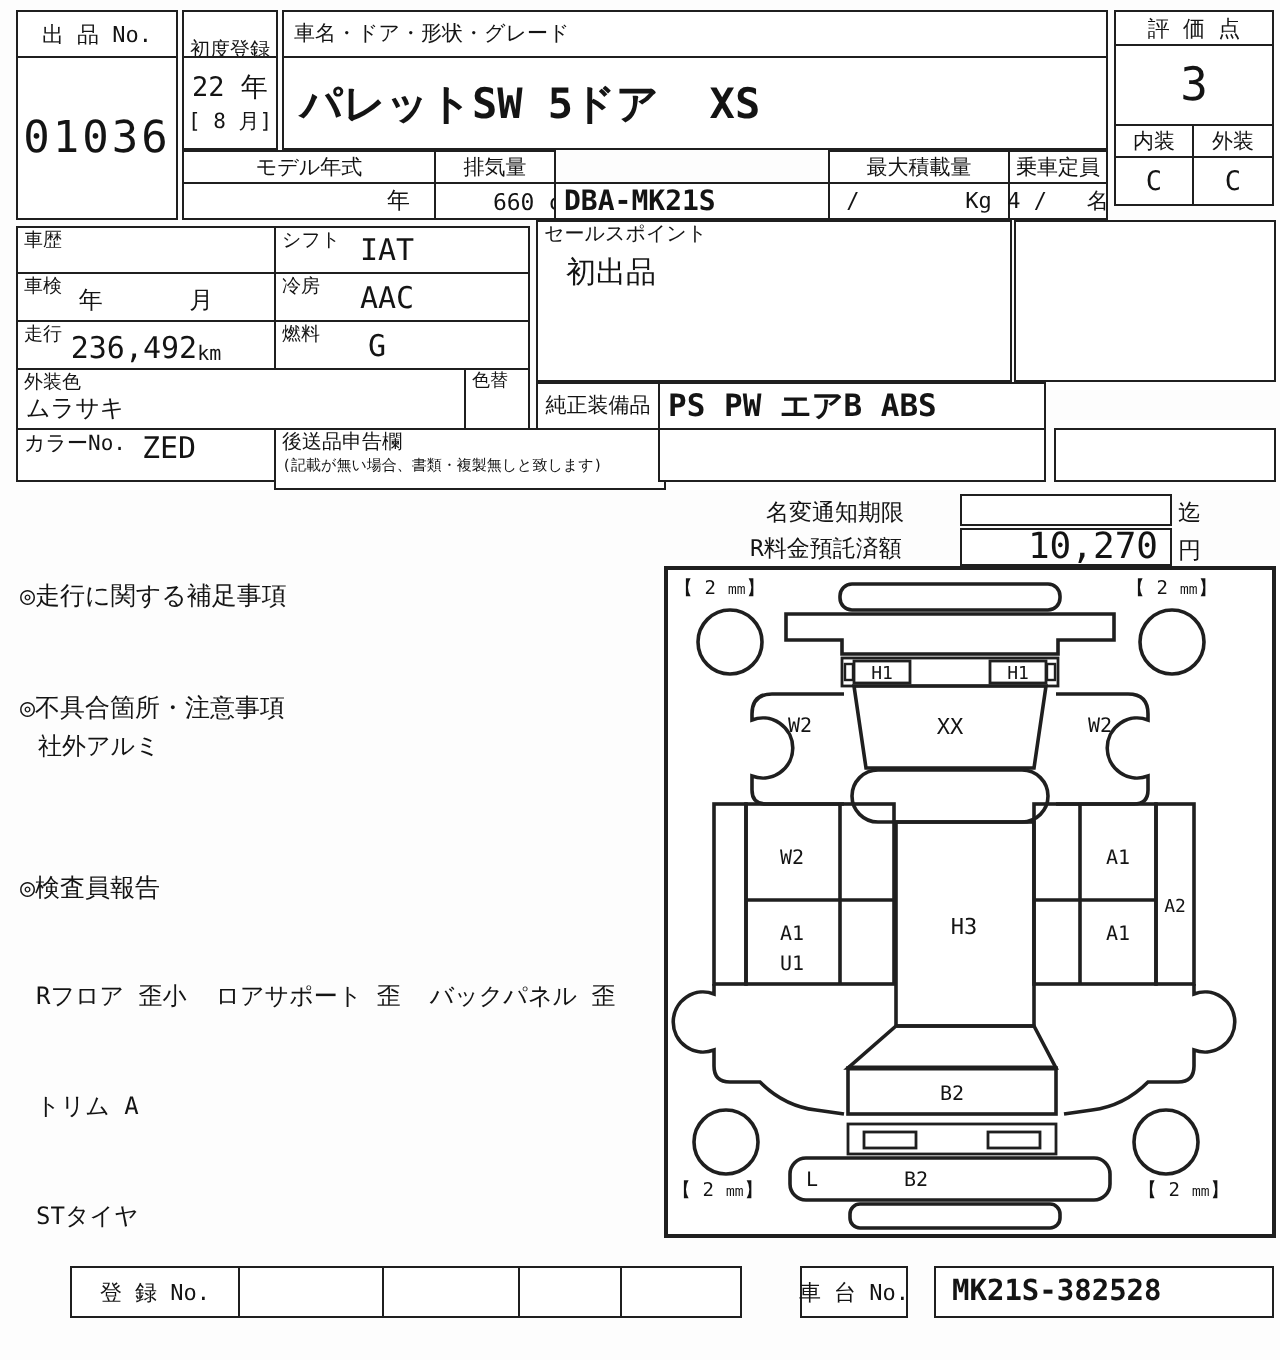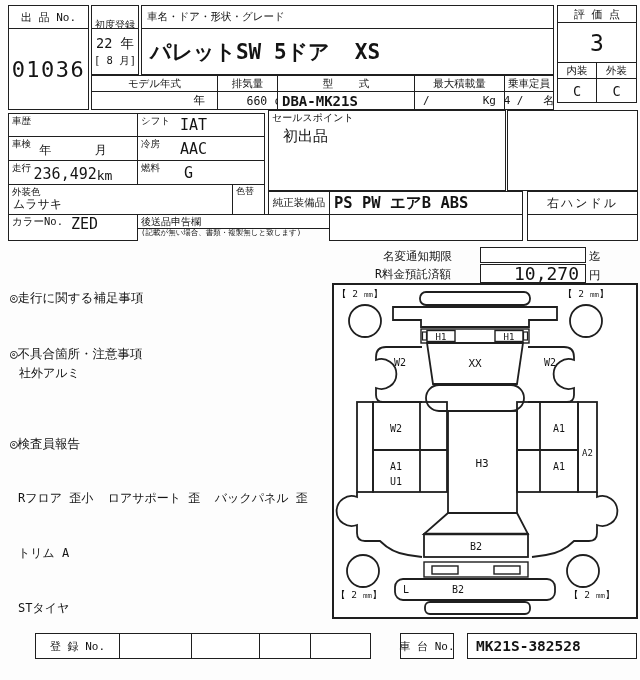--- a/index.html
+++ b/index.html
@@ -45,23 +45,20 @@
   <div class="box" style="left:141px;top:28px;width:413px;height:47px">
     <div class="cv" style="justify-content:flex-start;padding-left:8px;font-size:21px;font-weight:600">パレットSW 5ドア  XS</div>
   </div>
 
   <div class="box" style="left:91px;top:75px;width:127px;height:17px">
     <div class="cv" style="font-size:10.5px">モデル年式</div>
   </div>
   <div class="box" style="left:217px;top:75px;width:61px;height:17px">
     <div class="cv" style="font-size:10.5px">排気量</div>
   </div>
-  <div class="box" style="left:277px;top:75px;width:138px;height:17px">
-    <div class="cv" style="font-size:10.5px">型    式</div>
-  </div>
   <div class="box" style="left:414px;top:75px;width:91px;height:17px">
     <div class="cv" style="font-size:10.5px">最大積載量</div>
   </div>
   <div class="box" style="left:504px;top:75px;width:50px;height:17px">
     <div class="cv" style="font-size:10.5px">乗車定員</div>
   </div>
 
   <div class="box" style="left:91px;top:91px;width:127px;height:19px">
     <div class="cv" style="justify-content:flex-end;padding-right:12px;font-size:11.5px">年</div>
   </div>
@@ -109,57 +106,54 @@
     <span class="lab">車検</span>
     <div class="bv" style="font-size:12px">年      月</div>
   </div>
   <div class="box" style="left:137px;top:136px;width:128px;height:25px">
     <span class="lab">冷房</span>
     <div class="cv" style="justify-content:flex-start;padding-left:42px;font-size:15px">AAC</div>
   </div>
   <div class="box" style="left:8px;top:160px;width:130px;height:25px">
     <span class="lab">走行</span>
     <div class="bv">
-      <span style="font-size:15px">236,492</span><span style="font-size:13px">km</span>
+      <span style="font-size:15px">236,492</span><span style="font-size:10px">km</span>
     </div>
   </div>
   <div class="box" style="left:137px;top:160px;width:128px;height:25px">
     <span class="lab">燃料</span>
     <div class="cv" style="justify-content:flex-start;padding-left:46px;font-size:15px">G</div>
   </div>
   <div class="box" style="left:8px;top:184px;width:225px;height:31px">
     <span class="lab">外装色</span>
     <div class="bv" style="justify-content:flex-start;padding-left:4px;font-size:12px">ムラサキ</div>
   </div>
   <div class="box" style="left:232px;top:184px;width:33px;height:31px">
     <span class="lab" style="font-size:9px">色替</span>
   </div>
   <div class="box" style="left:8px;top:214px;width:130px;height:27px;display:flex;align-items:flex-start">
     <span style="font-size:10.5px;padding-left:3px;white-space:pre">カラーNo.</span>
     <span style="font-size:15px;padding-left:8px;white-space:pre">ZED</span>
   </div>
-  <div class="box" style="left:137px;top:214px;width:196px;height:15px">
+  <div class="box" style="left:137px;top:214px;width:196px;height:31px">
     <div class="t" style="left:3px;top:1px;font-size:10px;line-height:11px">後送品申告欄</div>
     <div class="t" style="left:3px;top:13px;font-size:7.5px">(記載が無い場合、書類・複製無しと致します)</div>
   </div>
 
   <div class="box" style="left:268px;top:110px;width:238px;height:81px">
     <span class="lab" style="font-size:10px">セールスポイント</span>
     <div class="t" style="left:14px;top:16px;font-size:15px">初出品</div>
   </div>
   <div class="box" style="left:507px;top:110px;width:131px;height:81px"></div>
 
   <div class="box" style="left:268px;top:191px;width:62px;height:24px">
     <div class="cv" style="font-size:10.5px">純正装備品</div>
   </div>
   <div class="box" style="left:329px;top:191px;width:194px;height:24px">
     <div class="cv" style="justify-content:flex-start;padding-left:4px;font-size:15.5px;font-weight:600">PS PW エアB ABS</div>
-  </div>
-  <div class="box" style="left:527px;top:191px;width:111px;height:24px">
-    <div class="cv" style="font-size:12px;letter-spacing:2px">右ハンドル</div>
   </div>
   <div class="box" style="left:329px;top:214px;width:194px;height:27px"></div>
   <div class="box" style="left:527px;top:214px;width:111px;height:27px"></div>
 
   <div class="t" style="left:383px;top:249px;font-size:11.5px">名変通知期限</div>
   <div class="box" style="left:480px;top:247px;width:106px;height:16px">
     <div class="cv" style="font-size:11px"></div>
   </div>
   <div class="t" style="left:589px;top:249px;font-size:11.5px">迄</div>
 

